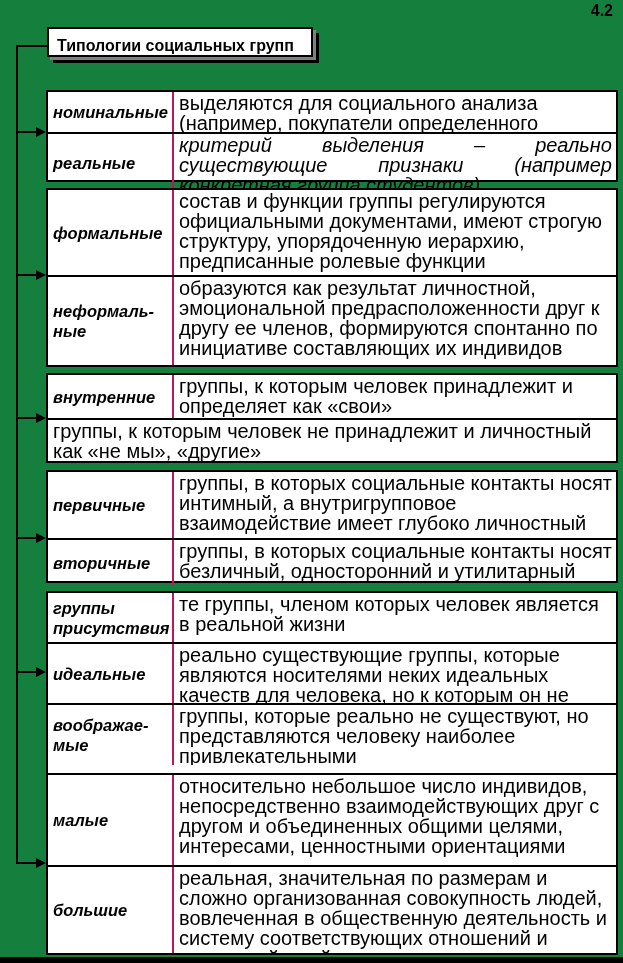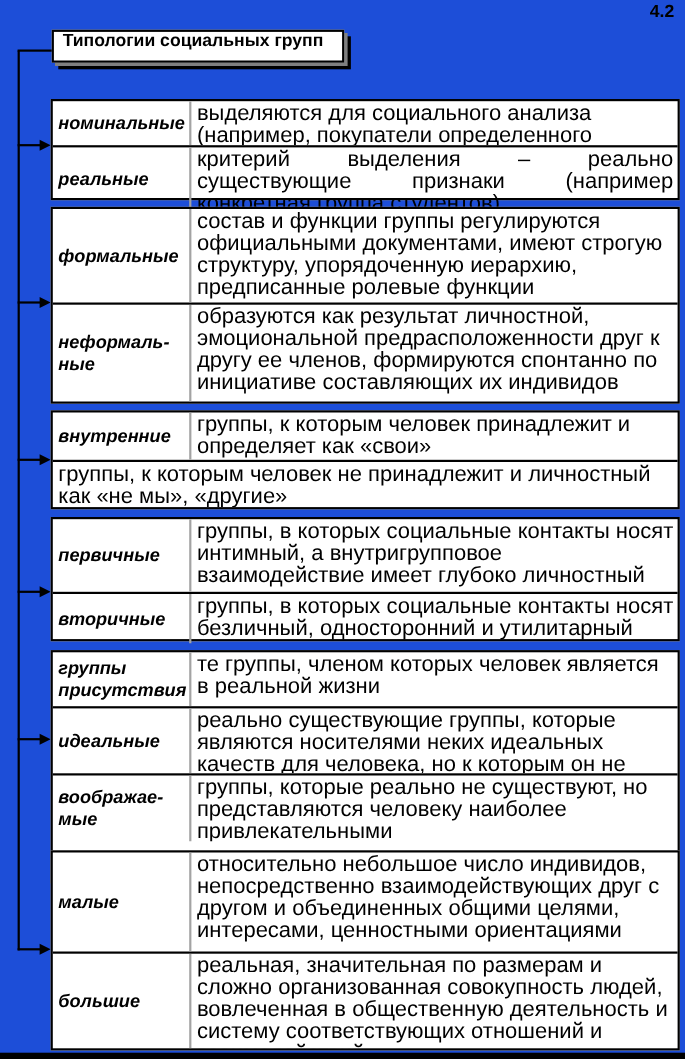--- a/index.html
+++ b/index.html
@@ -1,43 +1,43 @@
 <!DOCTYPE html>
 <html><head>
 <meta charset="utf-8">
 <style>
   html,body{margin:0;padding:0;background:#808080;}
-  #page{position:relative;width:623px;height:963px;background:#1d4ed8;
+  #page{position:relative;width:623px;height:963px;background:#15803d;
         font-family:"Liberation Sans",sans-serif;color:#000;overflow:hidden;}
 
   .pagenum{position:absolute;top:2px;right:10px;font-size:16px;font-weight:bold;}
 
   .titlebox{position:absolute;left:47px;top:27px;width:266px;height:30px;background:#fff;
-            border:2px solid #000;box-sizing:border-box;display:flex;align-items:flex-start;
+            border:2px solid #000;box-sizing:border-box;display:flex;align-items:flex-end;
             padding-left:8px;font-size:16px;font-weight:bold;
             box-shadow:3px 3px 0 0 #808080,6px 6px 0 0 #000;}
 
   .vline,.hline{position:absolute;background:#000;}
   .trunk{left:16px;top:46px;width:2px;height:818px;}
   .tconn{left:16px;top:45px;width:31px;height:2px;}
   .arrow{left:16px;width:24px;height:2px;}
   .ahead{position:absolute;left:36px;width:0;height:0;
          border-top:5px solid transparent;border-bottom:5px solid transparent;
          border-left:10px solid #000;}
 
   .group{position:absolute;left:46px;width:572px;background:#fff;
          border:2px solid #000;box-sizing:border-box;}
   .row{display:flex;box-sizing:border-box;overflow:hidden;}
   .rt{border-top:2px solid #000;}
-  .term{flex:0 0 126px;width:126px;box-sizing:border-box;border-right:2px solid #a3a3a3;
+  .term{flex:0 0 126px;width:126px;box-sizing:border-box;border-right:2px solid #be185d;
         display:flex;align-items:center;padding:0 2px 0 5px;
         font-size:16.5px;font-weight:bold;font-style:italic;line-height:20px;
         white-space:pre-line;overflow:hidden;}
   .def{flex:1;font-size:20px;line-height:20px;padding:1px 4px 0 5px;overflow:hidden;}
-  .def.justify{text-align:justify;text-align-last:left;}
+  .def.justify{text-align:justify;text-align-last:left;font-style:italic;}
 
   .bottombar{position:absolute;left:0;top:957px;width:623px;height:6px;background:#000;}
 </style>
 </head>
 <body>
 
 <div id="page">
 
   <div class="pagenum">4.2</div>
 

